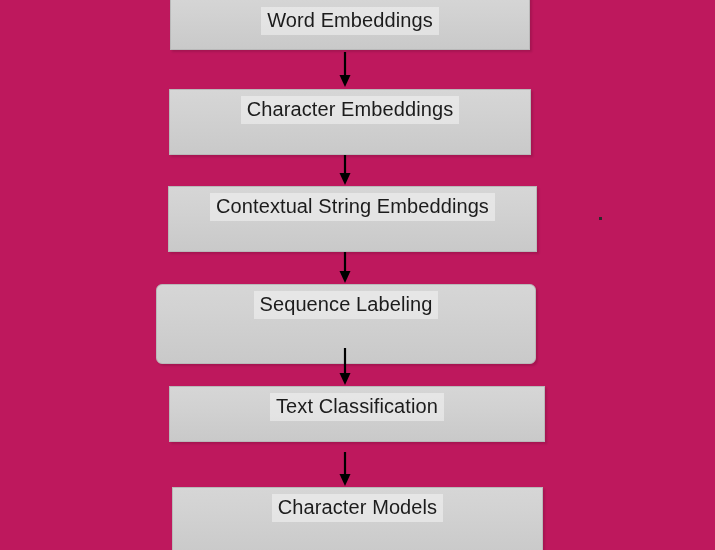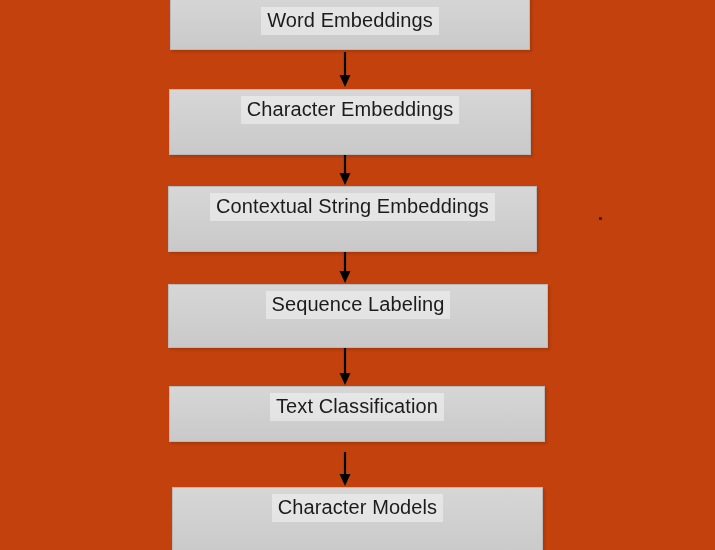--- a/index.html
+++ b/index.html
@@ -5,21 +5,21 @@
 <style>
   html, body {
     margin: 0;
     padding: 0;
     background: #ffffff;
   }
   #canvas {
     position: relative;
     width: 715px;
     height: 550px;
-    background: #c2410c;
+    background: #be185d;
     overflow: hidden;
     font-family: "Liberation Sans", sans-serif;
     text-decoration: underline;
   }
 
   
   .node {
     position: absolute;
     box-sizing: border-box;
     background: linear-gradient(to bottom, #d6d6d6 0%, #d2d2d2 35%, #c9c9c9 100%);
@@ -40,21 +40,21 @@
     background: rgba(255,255,255,0.42);
     white-space: nowrap;
     letter-spacing: 0.1px;
   }
 
   
   #node-0 { left:170px; top:-6px;  width:360px; height:56px; }
   #node-0 .node-label { margin-top: 12px; }
   #node-1 { left:169px; top:89px;  width:362px; height:66px;text-align:center; }
   #node-2 { left:168px; top:186px; width:369px; height:66px; }
-  #node-3 { left:168px; top:284px; width:380px; height:64px; }
+  #node-3 { left:156px; top:284px; width:380px; height:80px;border-radius:6px; }
   #node-4 { left:169px; top:386px; width:376px; height:56px; }
   #node-5 { left:172px; top:487px; width:371px; height:70px; }
 
   
   .arrow {
     position: absolute;
     width: 24px;
   }
   .arrow svg { display: block; overflow: visible; }
 

